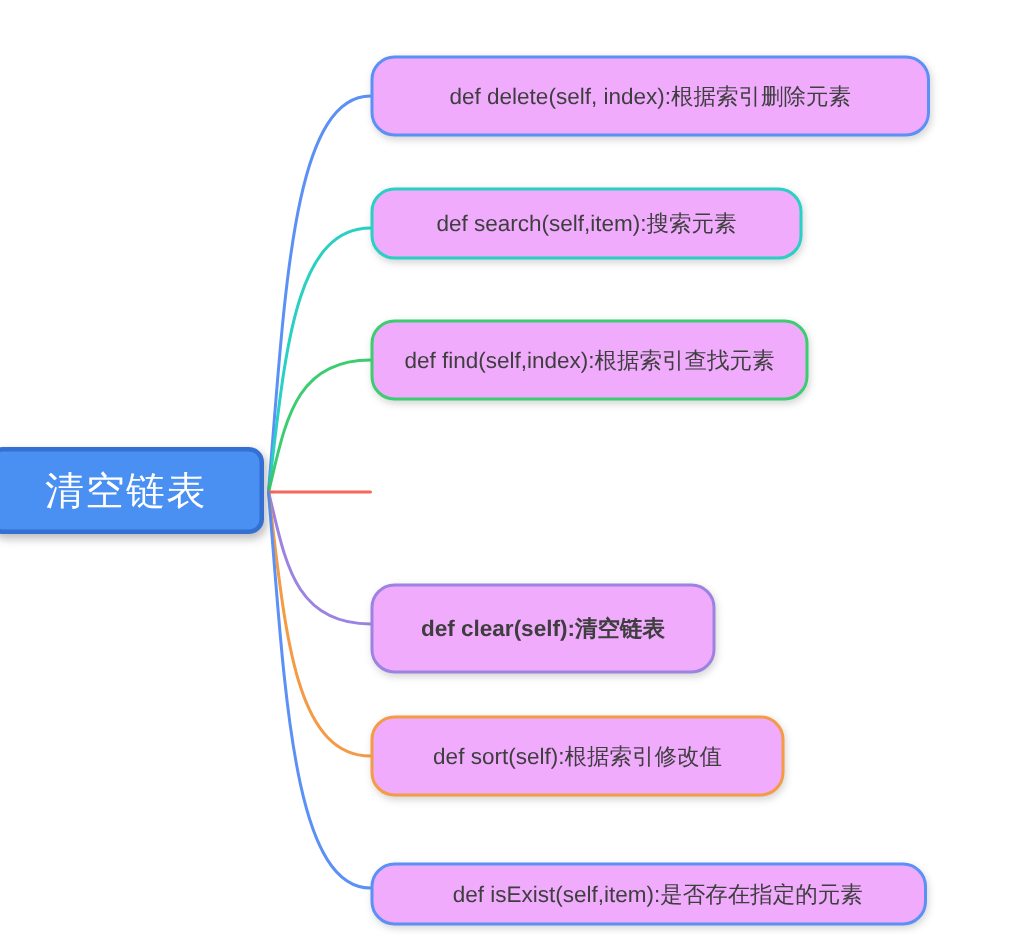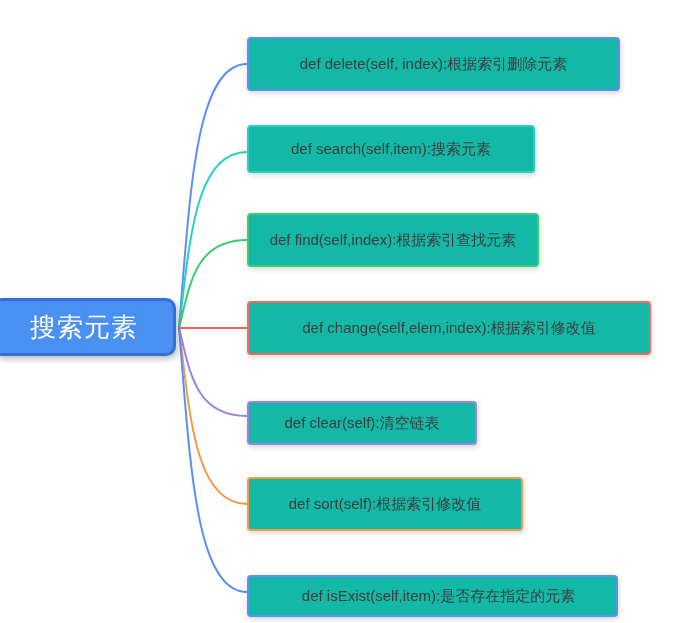--- a/index.html
+++ b/index.html
@@ -35,24 +35,24 @@
     box-shadow: 2px 3px 6px rgba(70, 70, 70, 0.35);
     white-space: nowrap;
     cursor: pointer;
   }
   .child {
     position: absolute;
     box-sizing: border-box;
     display: flex;
     align-items: center;
     justify-content: center;
-    background: #14b8a6;
+    background: #f0abfc;
     border-style: solid;
     border-width: 2.5px;
-    border-radius: 4px;
+    border-radius: 16px;
     font-size: 15px;
     color: #3e3e3e;
     box-shadow: 1px 2px 5px rgba(90, 90, 90, 0.25);
     white-space: nowrap;
     cursor: pointer;
   }
   .child span, .root-node span {
     pointer-events: none;
   }
 </style>
@@ -65,36 +65,33 @@
       <path d="M 179 328 C 190 196, 195 64, 247 64" stroke="#5b90f6" stroke-width="2" fill="none" stroke-linecap="round"></path>
       <path d="M 179 328 C 190 240, 195 152, 247 152" stroke="#29d0c3" stroke-width="2" fill="none" stroke-linecap="round"></path>
       <path d="M 179 328 C 190 284, 195 240, 247 240" stroke="#3bcd70" stroke-width="2" fill="none" stroke-linecap="round"></path>
       <path d="M 179 328 C 190 328, 195 328, 247 328" stroke="#f4695a" stroke-width="2" fill="none" stroke-linecap="round"></path>
       <path d="M 179 328 C 190 372, 195 416, 247 416" stroke="#9c83e2" stroke-width="2" fill="none" stroke-linecap="round"></path>
       <path d="M 179 328 C 190 416, 195 504, 247 504" stroke="#f39b45" stroke-width="2" fill="none" stroke-linecap="round"></path>
       <path d="M 179 328 C 190 460, 195 592, 247 592" stroke="#5b90f6" stroke-width="2" fill="none" stroke-linecap="round"></path>
     </svg>
 
   <div class="root-node" id="root" style="left: -8px; top: 298px; width: 184px; height: 58px; background: rgb(74, 144, 243); border-color: rgb(51, 112, 209); color: rgb(255, 255, 255);">
-    <span>搜索元素</span>
+    <span>清空链表</span>
   </div>
 
   <div class="child" style="left: 247px; top: 37px; width: 373px; height: 54px; border-color: rgb(91, 144, 246);">
     <span>def delete(self, index):根据索引删除元素</span>
   </div>
   <div class="child" style="left: 247px; top: 125px; width: 288px; height: 48px; border-color: rgb(41, 208, 195);">
     <span>def search(self,item):搜索元素</span>
   </div>
   <div class="child" style="left: 247px; top: 213px; width: 292px; height: 54px; border-color: rgb(59, 205, 112);">
     <span>def find(self,index):根据索引查找元素</span>
   </div>
-  <div class="child" style="left: 247px; top: 301px; width: 404px; height: 54px; border-color: rgb(244, 105, 90);">
-    <span>def change(self,elem,index):根据索引修改值</span>
-  </div>
-  <div class="child" style="left: 247px; top: 401px; width: 230px; height: 44px; border-color: rgb(156, 131, 226);">
+  <div class="child" style="left: 247px; top: 389px; width: 230px; height: 60px; border-color: rgb(156, 131, 226); font-weight: bold;">
     <span>def clear(self):清空链表</span>
   </div>
   <div class="child" style="left: 247px; top: 477px; width: 276px; height: 54px; border-color: rgb(243, 155, 69);">
     <span>def sort(self):根据索引修改值</span>
   </div>
   <div class="child" style="left: 247px; top: 575px; width: 371px; height: 42px; border-color: rgb(91, 144, 246); padding-left: 12px;">
     <span>def isExist(self,item):是否存在指定的元素</span>
   </div>
 
 </div>

